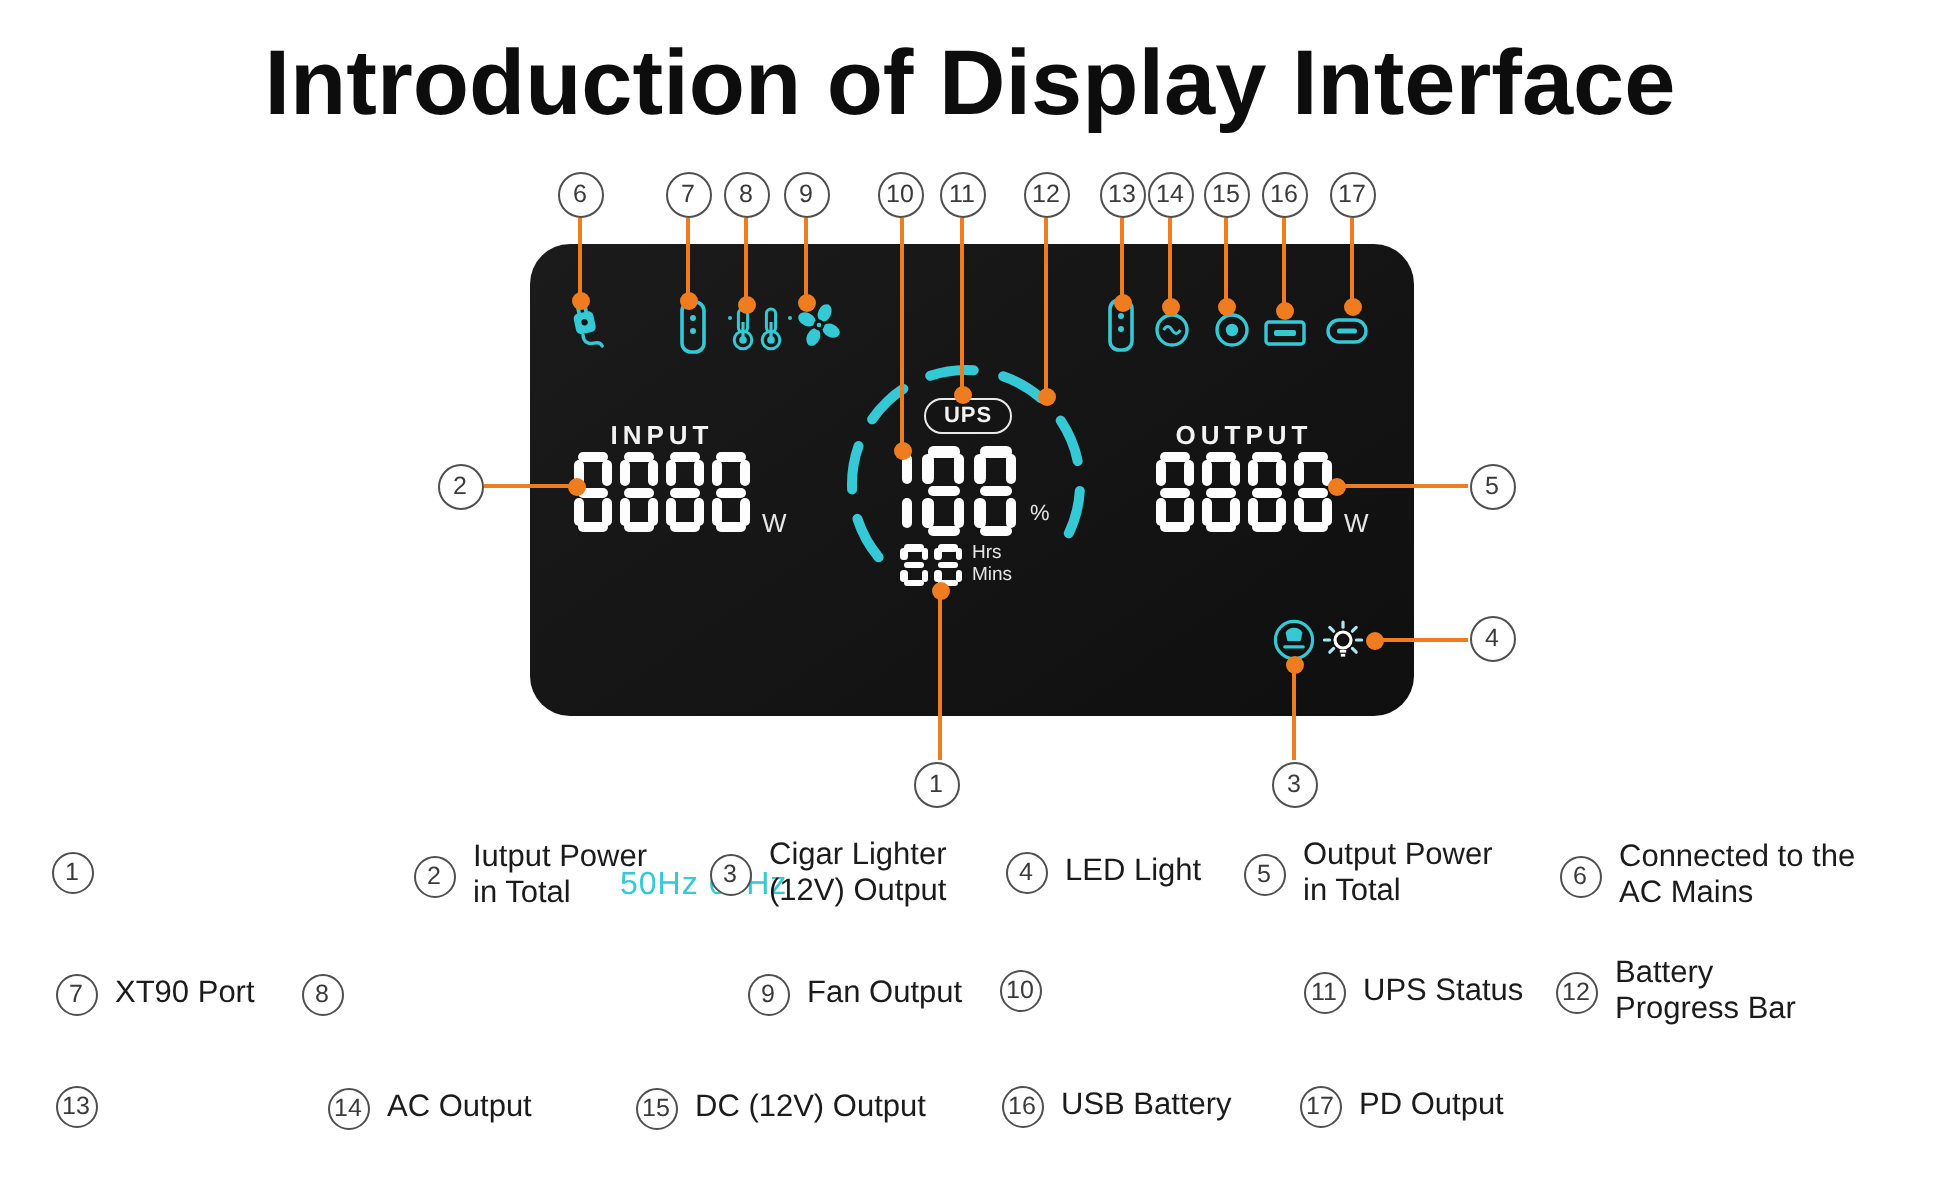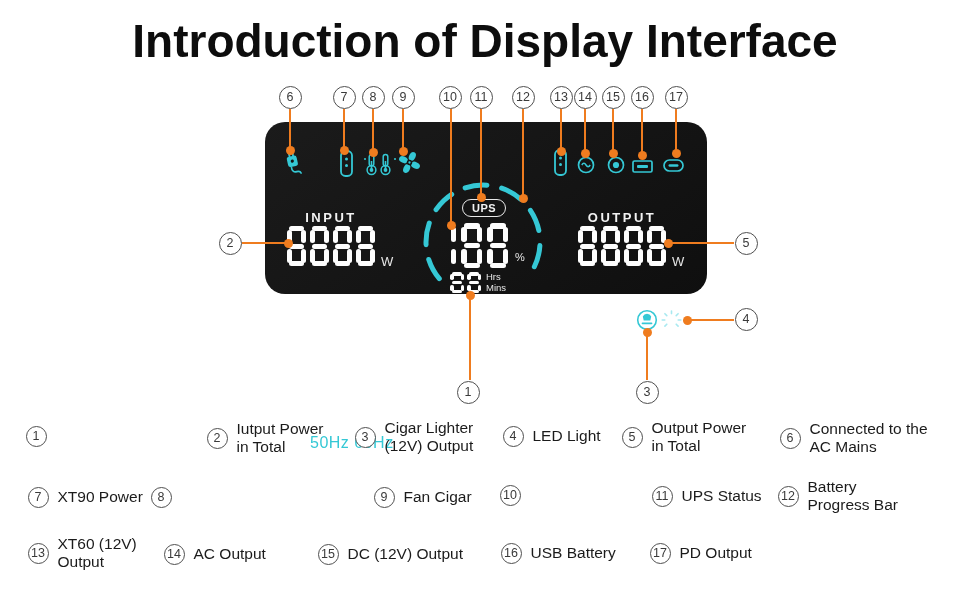--- a/index.html
+++ b/index.html
@@ -1,21 +1,21 @@
 <!DOCTYPE html>
 <html><head>
 <meta charset="utf-8">
 <style>
   html,body{margin:0;padding:0;background:#fff;}
   .canvas{position:relative;width:970px;height:600px;background:#ffffff;overflow:hidden;
           font-family:Liberation Sans, sans-serif;}
   .title{position:absolute;top:14px;left:0;right:0;text-align:center;
          font-size:46px;font-weight:700;color:#0d0d0d;letter-spacing:0;}
   
-  .panel{position:absolute;left:265px;top:122px;width:442px;height:172px;
+  .panel{position:absolute;left:265px;top:122px;width:442px;height:236px;
          background:linear-gradient(145deg,#1b1b1b,#0f0f0f);border-radius:20px;}
   .panel *{position:absolute;}
   .seclabel{font-size:13px;font-weight:700;letter-spacing:2.5px;color:#f2f2f2;text-align:center;}
   .wunit{font-size:13px;color:#e6e6e6;}
   .freq{font-size:16px;color:#35c8d5;letter-spacing:0.5px;}
   .ups{left:197px;top:77px;width:42px;height:16px;border:1.6px solid #eaeaea;border-radius:9px;
        background:#141414;color:#f2f2f2;font-size:11px;font-weight:700;letter-spacing:0.5px;
        display:flex;align-items:center;justify-content:center;z-index:2;}
   .pct{font-size:11px;color:#e6e6e6;}
   .hm{font-size:9.5px;line-height:10.5px;color:#e6e6e6;}
@@ -361,45 +361,43 @@
       <span class="txt">Output Power
 in Total</span>
     </div>
   <div class="leg" style="left:779.5px;top:420px">
       <span class="num">6</span>
       <span class="txt">Connected to the
 AC Mains</span>
     </div>
   <div class="leg" style="left:27.5px;top:479px">
       <span class="num">7</span>
-      <span class="txt">XT90 Power</span>
+      <span class="txt">XT90 Port</span>
     </div>
   <div class="leg" style="left:150.5px;top:479px">
       <span class="num">8</span>
     </div>
   <div class="leg" style="left:373.5px;top:479px">
       <span class="num">9</span>
-      <span class="txt">Fan Cigar</span>
+      <span class="txt">Fan Output</span>
     </div>
   <div class="leg" style="left:499.5px;top:477px">
       <span class="num">10</span>
     </div>
   <div class="leg" style="left:651.5px;top:478px">
       <span class="num">11</span>
       <span class="txt">UPS Status</span>
     </div>
   <div class="leg" style="left:777.5px;top:478px">
       <span class="num">12</span>
       <span class="txt">Battery
 Progress Bar</span>
     </div>
   <div class="leg" style="left:27.5px;top:535px">
       <span class="num">13</span>
-      <span class="txt">XT60 (12V)
-Output</span>
     </div>
   <div class="leg" style="left:163.5px;top:536px">
       <span class="num">14</span>
       <span class="txt">AC Output</span>
     </div>
   <div class="leg" style="left:317.5px;top:536px">
       <span class="num">15</span>
       <span class="txt">DC (12V) Output</span>
     </div>
   <div class="leg" style="left:500.5px;top:535px">

